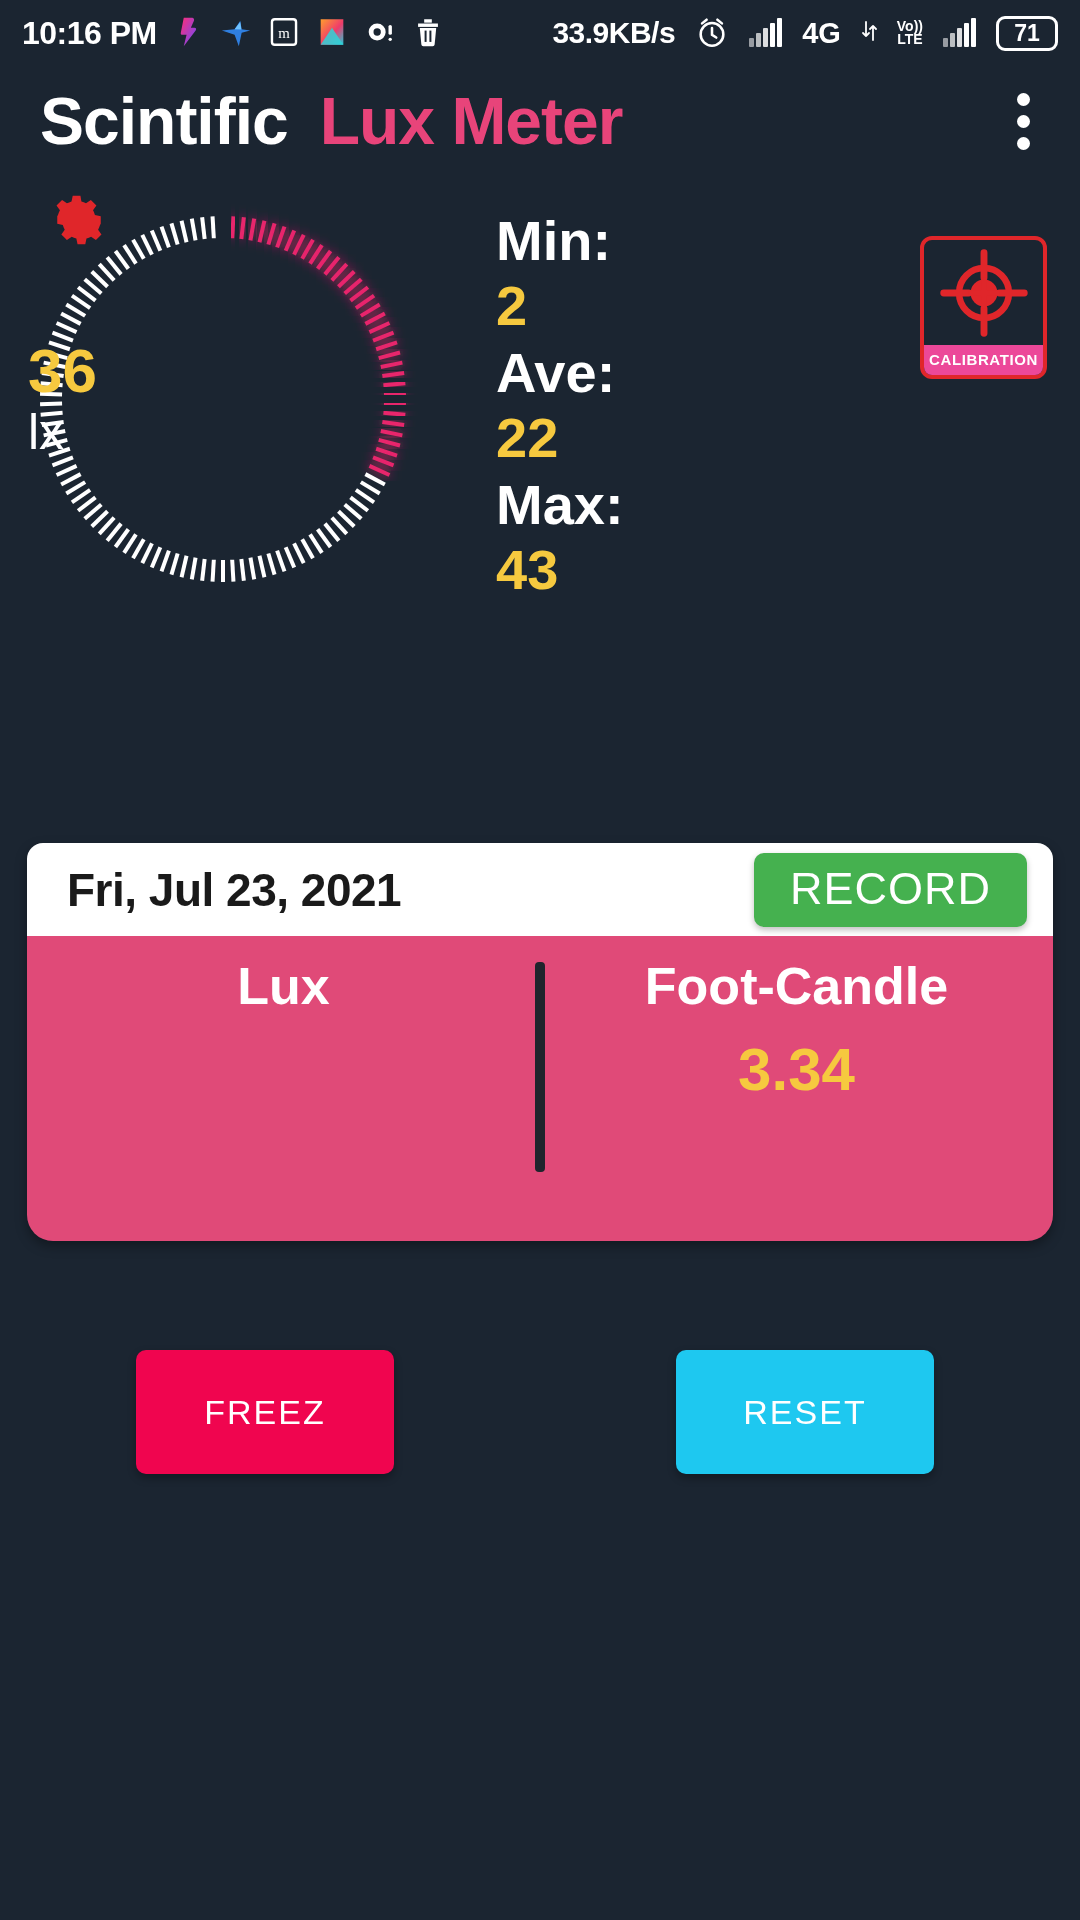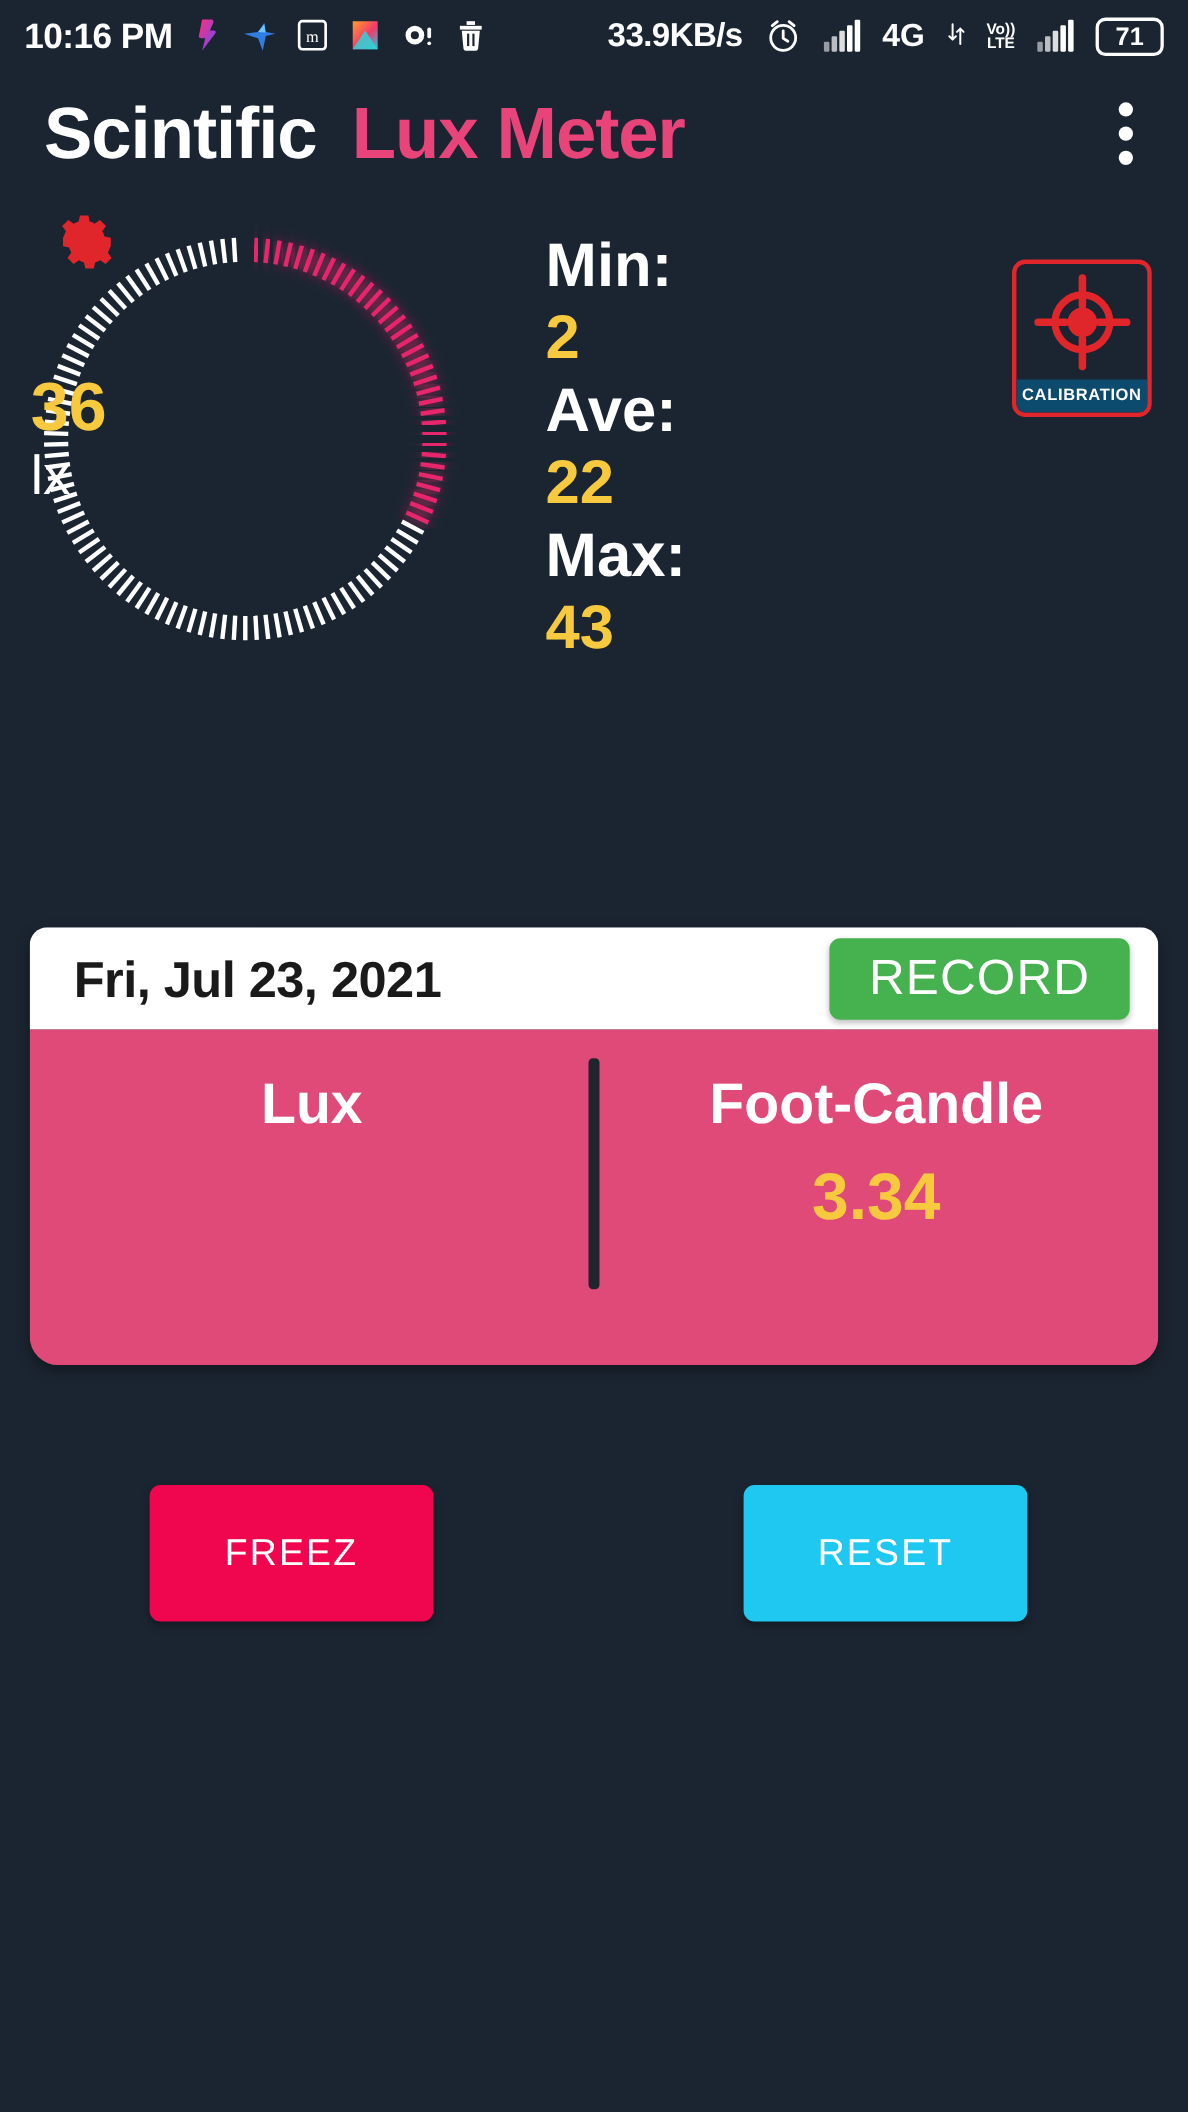--- a/index.html
+++ b/index.html
@@ -94,21 +94,21 @@
   
   #calibration-button{
     position:absolute; left:920px; top:236px;
     width:127px; height:143px;
     border:4px solid #e0262a; border-radius:12px;
     overflow:hidden; background:#1b2531; cursor:pointer;
     display:flex; flex-direction:column;
   }
   #calib-icon-area{ flex:1; display:flex; align-items:center; justify-content:center; }
   #calib-label{
-    background:#0c4a6e; color:#ffffff;
+    background:#ec4899; color:#ffffff;
     font-size:15px; font-weight:bold; letter-spacing:0.6px;
     text-align:center; padding:6px 0 7px;
   }
 
   
   #record-card{
     position:absolute; left:27px; top:843px; width:1026px;
     border-radius:16px 16px 26px 26px; overflow:hidden;
     box-shadow:0 5px 12px rgba(0,0,0,.35);
   }
@@ -119,21 +119,21 @@
   #record-date{ font-size:46px; font-weight:bold; color:#1a1a1a; letter-spacing:-0.5px; }
   #record-button{
     margin-left:auto; background:#45b14f; color:#ffffff;
     font-size:45px; letter-spacing:1px;
     padding:10px 36px 12px; border-radius:10px; border:none;
     cursor:pointer; box-shadow:0 3px 6px rgba(0,0,0,.25);
     font-family:inherit;
   }
   #record-body{
     background:#e04a78; height:305px;
-    display:flex; position:relative; padding-top:42px;
+    display:flex; position:relative; padding-top:24px;
   }
   .reading-col{ flex:1; display:flex; flex-direction:column; align-items:center; }
   .reading-label{ font-size:52px; font-weight:bold; color:#ffffff; line-height:1; }
   .reading-value{ font-size:60px; font-weight:bold; color:#f6c93f; margin-top:28px; line-height:1; }
   #reading-divider{
     position:absolute; left:50%; top:26px; transform:translateX(-50%);
     width:10px; height:210px; background:#20242c; border-radius:4px;
   }
 
   

